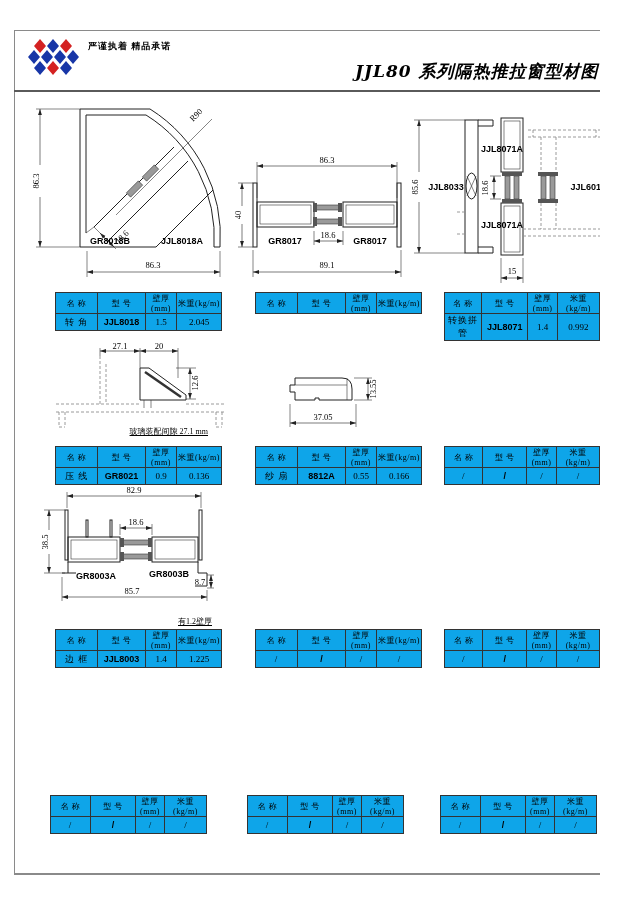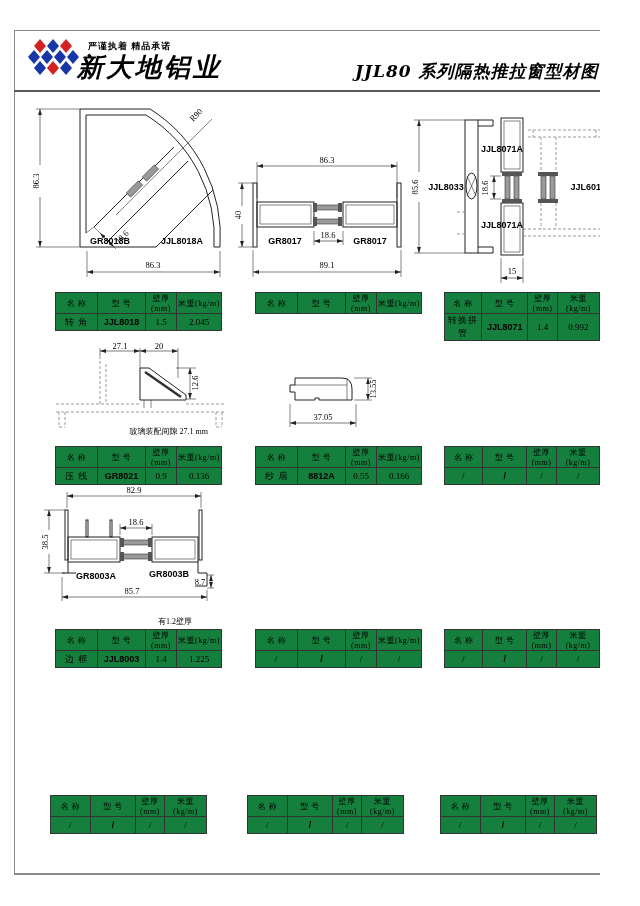--- a/index.html
+++ b/index.html
@@ -14,40 +14,40 @@
 
   
   .slogan { left:88px; top:40px; font:bold 9px "Liberation Serif",serif; letter-spacing:1px; }
   .company { left:77px; top:50px; font:bold italic 26px "DejaVu Serif",serif; letter-spacing:3px; }
   .title-cn { left:355px; top:60px; width:262px; text-align:left;
               font:bold italic 17px "DejaVu Serif",serif; letter-spacing:1px; }
   .title-en { left:283px; top:71px; width:340px; text-align:center;
               font:11px "Liberation Sans",sans-serif; }
 
   
-  table.spec { position:absolute; border-collapse:collapse; background:#15803d; }
+  table.spec { position:absolute; border-collapse:collapse; background:#0ea5e9; }
   table.spec th, table.spec td { border:1px solid #333; height:17px; text-align:center;
               vertical-align:middle; padding:0 1px; }
   table.spec th { font:8px "Liberation Serif",serif; font-weight:normal; letter-spacing:0.5px; }
   td.cn    { font:9px "Liberation Serif",serif; letter-spacing:1px; }
   td.model { font:bold 9px "Liberation Sans",sans-serif; }
   td.num   { font:9px "Liberation Serif",serif;margin-left:17px; }
 
   
   svg.draw { position:absolute; overflow:visible; }
   .ln   { stroke:#222; stroke-width:1; fill:none; }
   .thin { stroke:#333; stroke-width:0.6; fill:none; }
   .dash { stroke:#8f8f8f; stroke-width:0.9; fill:none; stroke-dasharray:3 2; }
   .dm   { stroke:#222; stroke-width:0.6; fill:none; marker-start:url(#ar); marker-end:url(#ar); }
   .fillg { fill:#9a9a9a; stroke:#333; stroke-width:0.6; }
   .filld { fill:#555; stroke:none; }
   text.dim { font:8.5px "Liberation Serif",serif; fill:#000; text-anchor:middle; }
   text.lbl { font:bold 9px "Liberation Sans",sans-serif; fill:#000; text-anchor:middle; }
 
-  .small-note { font:8px "Liberation Serif",serif; color:#000; }
+  .small-note { font:8px "Liberation Serif",serif; color:#000;text-decoration:underline; }
   .footer-cn { left:14px; top:850px; width:613px; text-align:center; font:9px "Liberation Serif",serif; font-weight:bold; }
   .footer-en { left:14px; top:862px; width:613px; text-align:center; font:9px "Liberation Sans",sans-serif; letter-spacing:1px; }
 </style>
 </head>
 <body>
 
 <div class="page">
 
   <svg class="abs" width="0" height="0">
     <defs>
@@ -68,21 +68,20 @@
       <polygon points="8,12 14,19 8,26 2,19" fill="#1836a7"></polygon>
       <polygon points="21,12 27,19 21,26 15,19" fill="#1836a7"></polygon>
       <polygon points="34,12 40,19 34,26 28,19" fill="#1836a7"></polygon>
       <polygon points="47,12 53,19 47,26 41,19" fill="#1836a7"></polygon>
       <polygon points="14,23 20,30 14,37 8,30" fill="#1836a7"></polygon>
       <polygon points="27,23 33,30 27,37 21,30" fill="#d42222"></polygon>
       <polygon points="40,23 46,30 40,37 34,30" fill="#1836a7"></polygon>
     </g>
   </svg>
   <div class="abs slogan">严谨执着 精品承诺</div>
-  <div class="abs company">新大地铝业</div>
   <div class="abs title-cn">JJL80 系列隔热推拉窗型材图</div>
 
   <svg class="draw" style="left:30px;top:95px" width="200" height="192">
     <g>
       <path class="ln" d="M 50 14 H 120 A 150 150 0 0 1 190 152"></path>
       <path class="ln" d="M 56 20 H 116 A 144 144 0 0 1 184 152"></path>
       <line class="ln" x1="50" y1="14" x2="50" y2="152"></line>
       <line class="ln" x1="56" y1="20" x2="56" y2="138"></line>
       <line class="ln" x1="50" y1="152" x2="126" y2="152"></line>
       <line class="ln" x1="184" y1="152" x2="190" y2="152"></line>
@@ -297,21 +296,21 @@
       <line class="dm" x1="183" y1="93" x2="183" y2="106"></line>
       <text class="dim" x="172" y="103">8.7</text>
       <line class="thin" x1="34" y1="95" x2="34" y2="119"></line>
       <line class="thin" x1="179" y1="108" x2="179" y2="119"></line>
       <line class="dm" x1="34" y1="115" x2="179" y2="115"></line>
       <text class="dim" x="104" y="112">85.7</text>
     </g>
     <text class="lbl" x="68" y="97">GR8003A</text>
     <text class="lbl" x="141" y="95">GR8003B</text>
   </svg>
-  <div class="abs small-note" style="left:158px;top:616px;width:60px;text-align:left">有1.2壁厚</div>
+  <div class="abs small-note" style="left:152px;top:616px;width:60px;text-align:right">有1.2壁厚</div>
 
   <table class="spec" style="left:55px;top:292px">
     <colgroup>
         <col style="width:42px">
         <col style="width:48px">
         <col style="width:31px">
         <col style="width:45px">
       </colgroup>
     <tbody>
         <tr>

